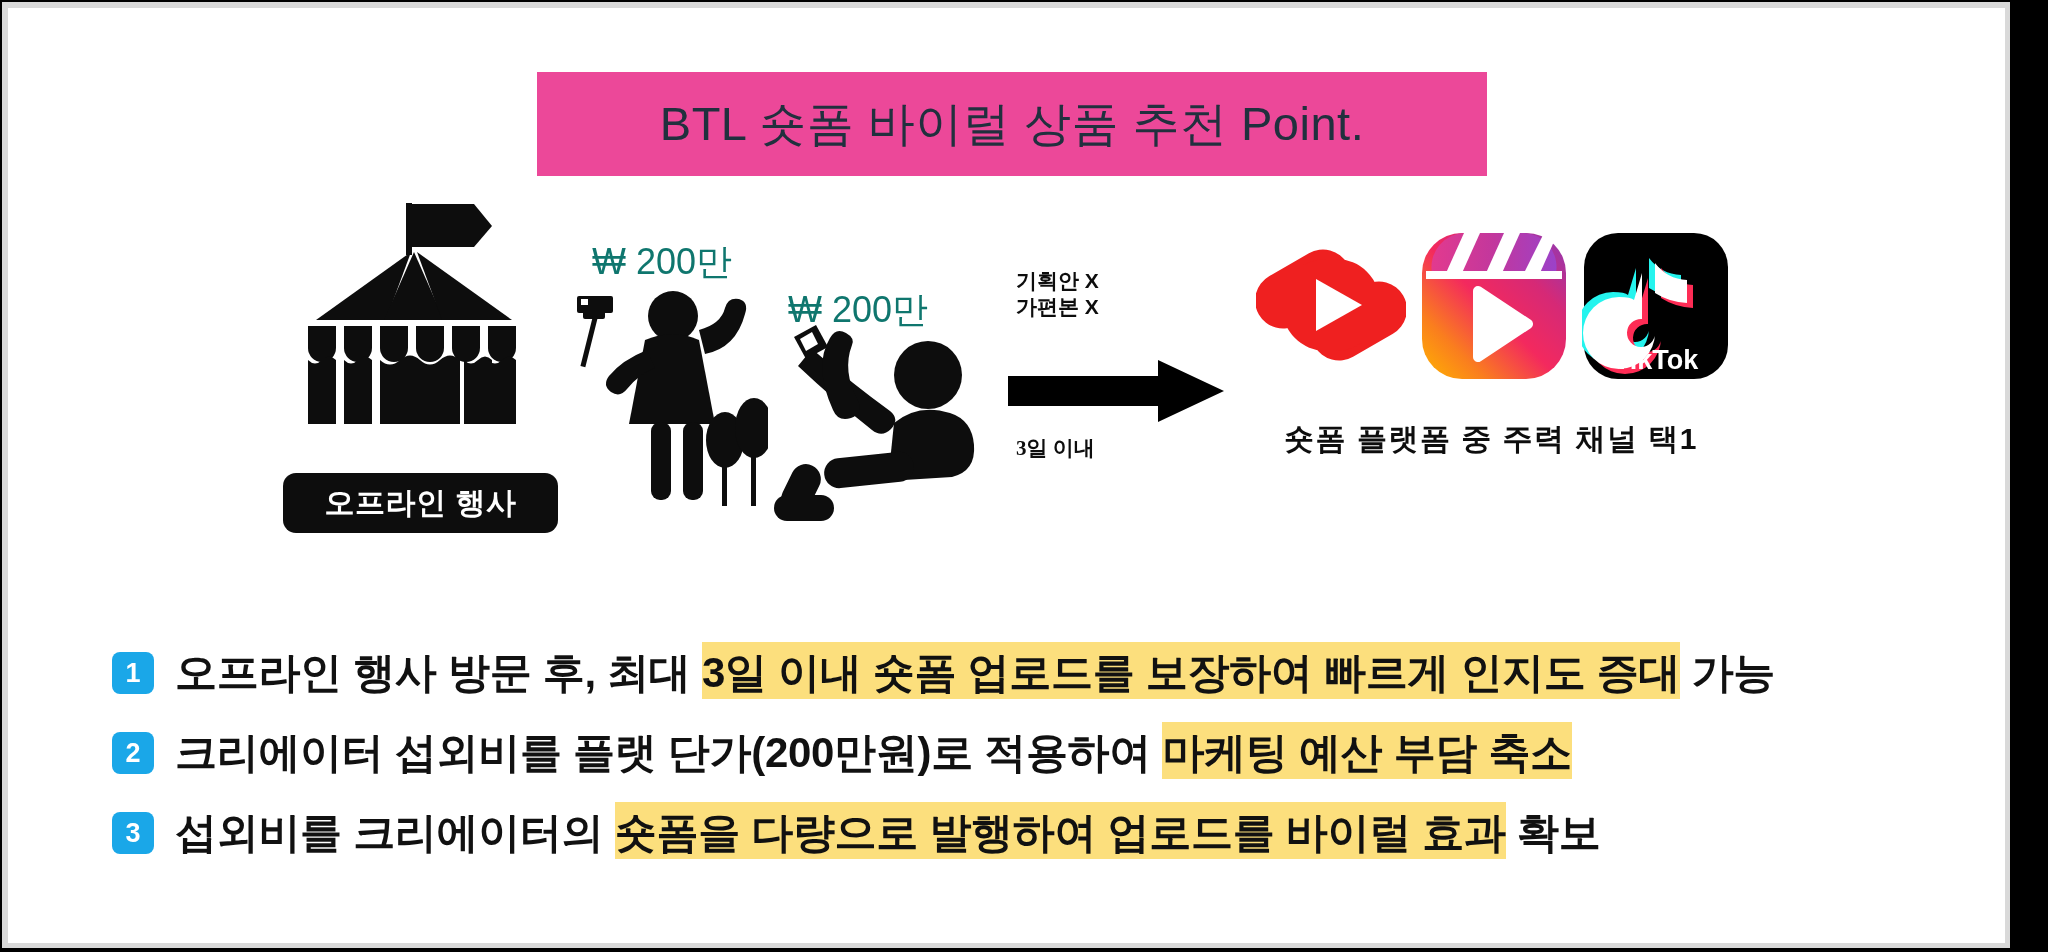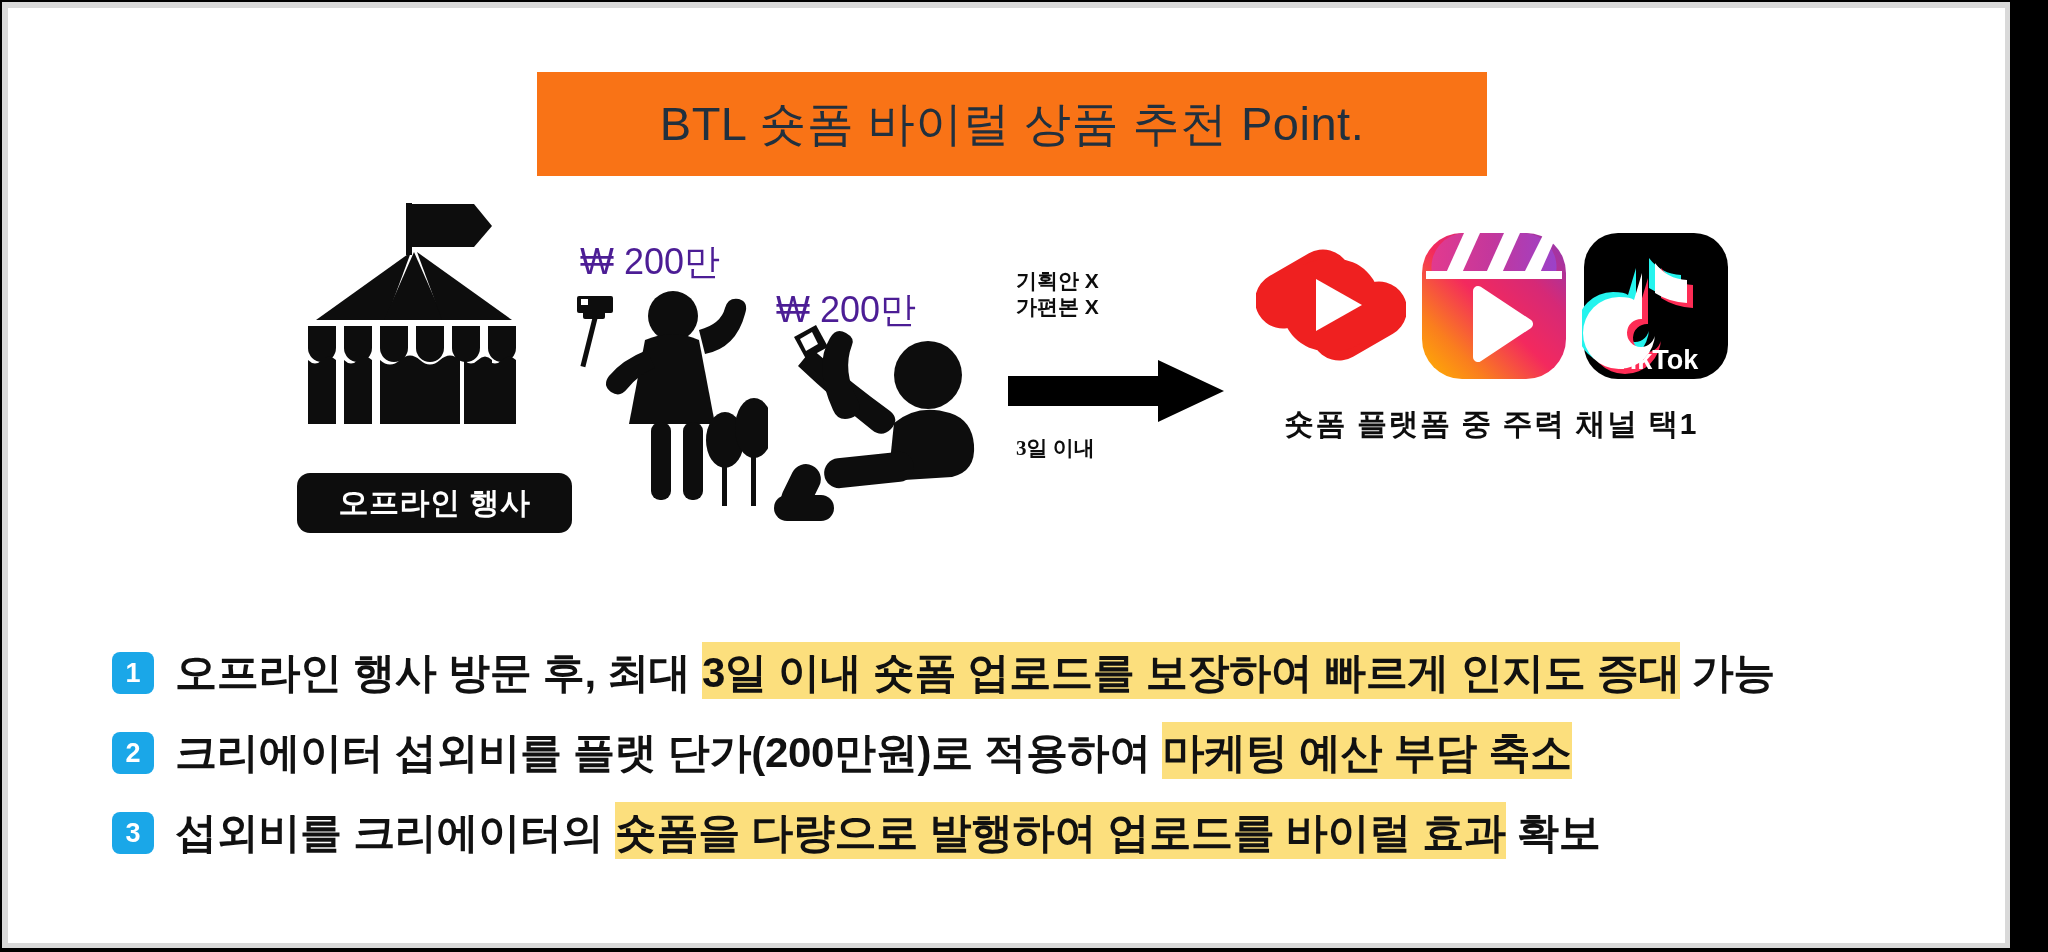--- a/index.html
+++ b/index.html
@@ -36,21 +36,21 @@
     position: relative;
     width: 100%; height: 100%;
     background: #ffffff;
   }
 
   
   .title-band {
     position: absolute;
     left: 529px; top: 64px;
     width: 950px; height: 104px;
-    background: #f97316;
+    background: #ec4899;
     display: flex;
     align-items: center;
     justify-content: center;
   }
   .title-text {
     font-size: 47px;
     font-weight: 400;
     color: #21303e;
     letter-spacing: 0.5px;
     white-space: nowrap;
@@ -65,21 +65,21 @@
 
   
   .tent-block {
     position: absolute;
     left: 270px; top: 5px;
     width: 290px; height: 360px;
   }
   .tent-svg { display: block; }
   .event-pill {
     position: absolute;
-    left: 19px; top: 285px;
+    left: 5px; top: 285px;
     width: 275px; height: 60px;
     background: #0d0d0d;
     border-radius: 13px;
     display: flex;
     align-items: center;
     justify-content: center;
   }
   .event-pill-text {
     color: #ffffff;
     font-size: 30px;
@@ -89,22 +89,23 @@
   }
 
   
   .creator-a { position: absolute; left: 565px; top: 95px; }
   .creator-b { position: absolute; left: 760px; top: 130px; }
 
   .price-tag {
     position: absolute;
     font-size: 36px;
     font-weight: 500;
-    color: #4c1d95;
-    white-space: nowrap;
+    color: #0f766e;
+    white-space: nowrap;
+    margin-left: 12px;
   }
   .price-a { left: 572px; top: 55px; }
   .price-b { left: 768px; top: 103px; }
 
   
   .arrow-col {
     position: absolute;
     left: 1000px; top: 85px;
     width: 230px; height: 240px;
   }
@@ -133,21 +134,21 @@
   .logo-row {
     position: absolute;
     left: 0; top: 0;
     display: flex;
     align-items: center;
     gap: 12px;
   }
   .logo-box { position: relative; }
   .platform-caption {
     position: absolute;
-    left: 0; top: 181px;
+    left: 0; top: 196px;
     width: 470px;
     text-align: center;
     font-size: 30px;
     font-weight: 700;
     color: #0d0d0d;
     letter-spacing: 1.5px;
     white-space: nowrap;
   }
 
   

